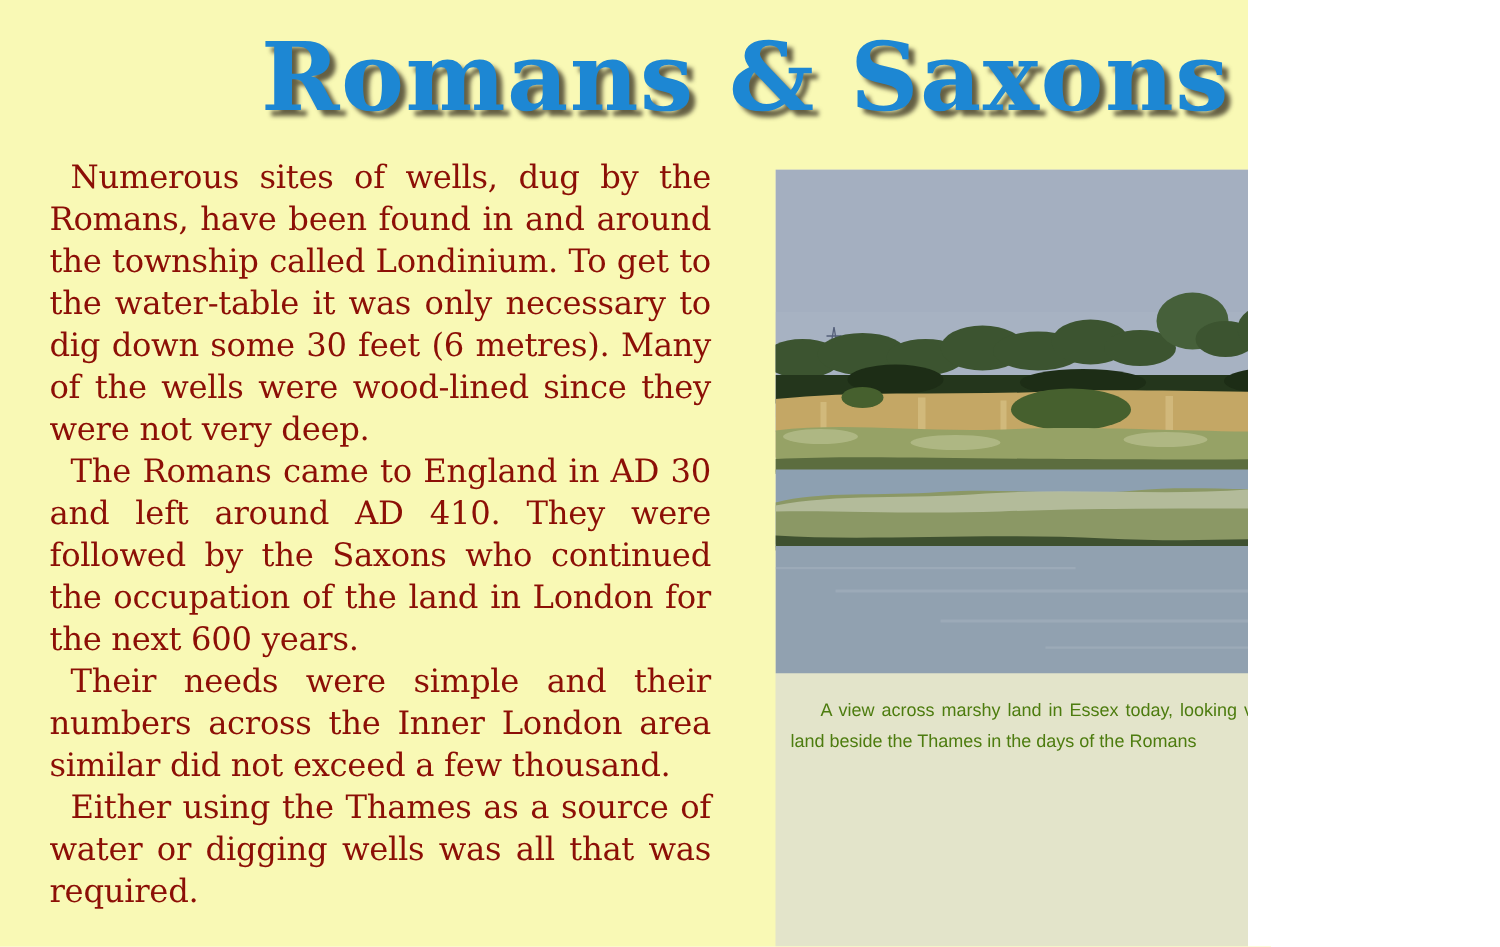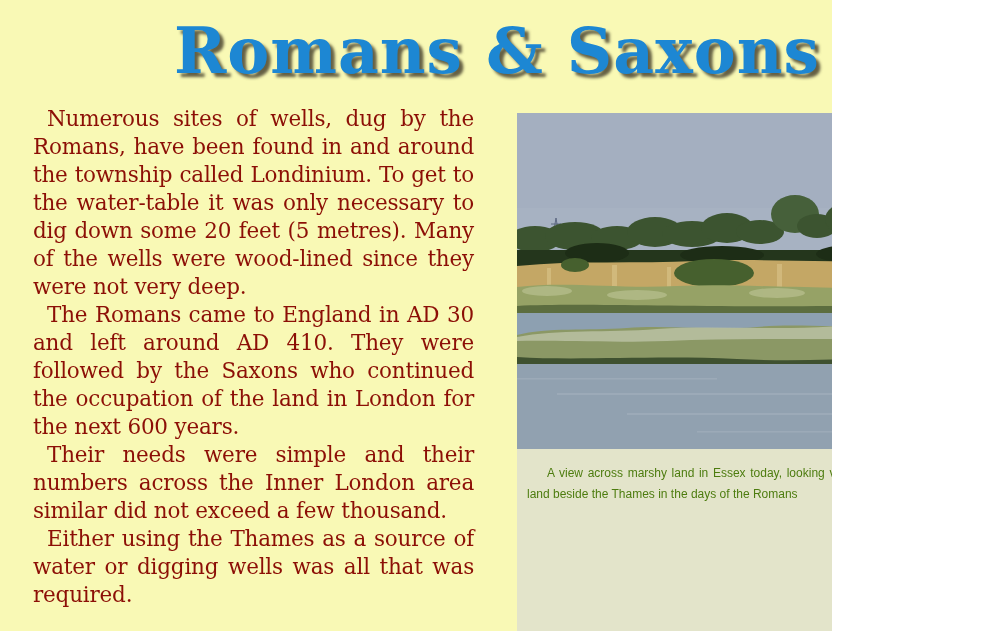--- a/index.html
+++ b/index.html
@@ -50,21 +50,21 @@
   }
 </style>
 </head>
 <body>
 
 <div class="page">
 
   <h1 class="title">Romans &amp; Saxons</h1>
 
   <div class="article">
-    <p>Numerous sites of wells, dug by the Romans, have been found in and around the township called Londinium. To get to the water-table it was only necessary to dig down some 20 feet (5 metres). Many of the wells were wood-lined since they were not very deep.</p>
+    <p>Numerous sites of wells, dug by the Romans, have been found in and around the township called Londinium. To get to the water-table it was only necessary to dig down some 30 feet (6 metres). Many of the wells were wood-lined since they were not very deep.</p>
     <p>The Romans came to England in AD 30 and left around AD 410. They were followed by the Saxons who continued the occupation of the land in London for the next 600 years.</p>
     <p>Their needs were simple and their numbers across the Inner London area similar did not exceed a few thousand.</p>
     <p>Either using the Thames as a source of water or digging wells was all that was required.</p>
   </div>
 
   <figure class="panel">
     <svg class="photo" viewBox="0 0 445 336" preserveAspectRatio="none" xmlns="http://www.w3.org/2000/svg">
 
       <rect x="0" y="0" width="445" height="175" fill="#a4afc0"></rect>
       <rect x="0" y="95" width="445" height="70" opacity="0.35" fill="#aeb8c5"></rect>

